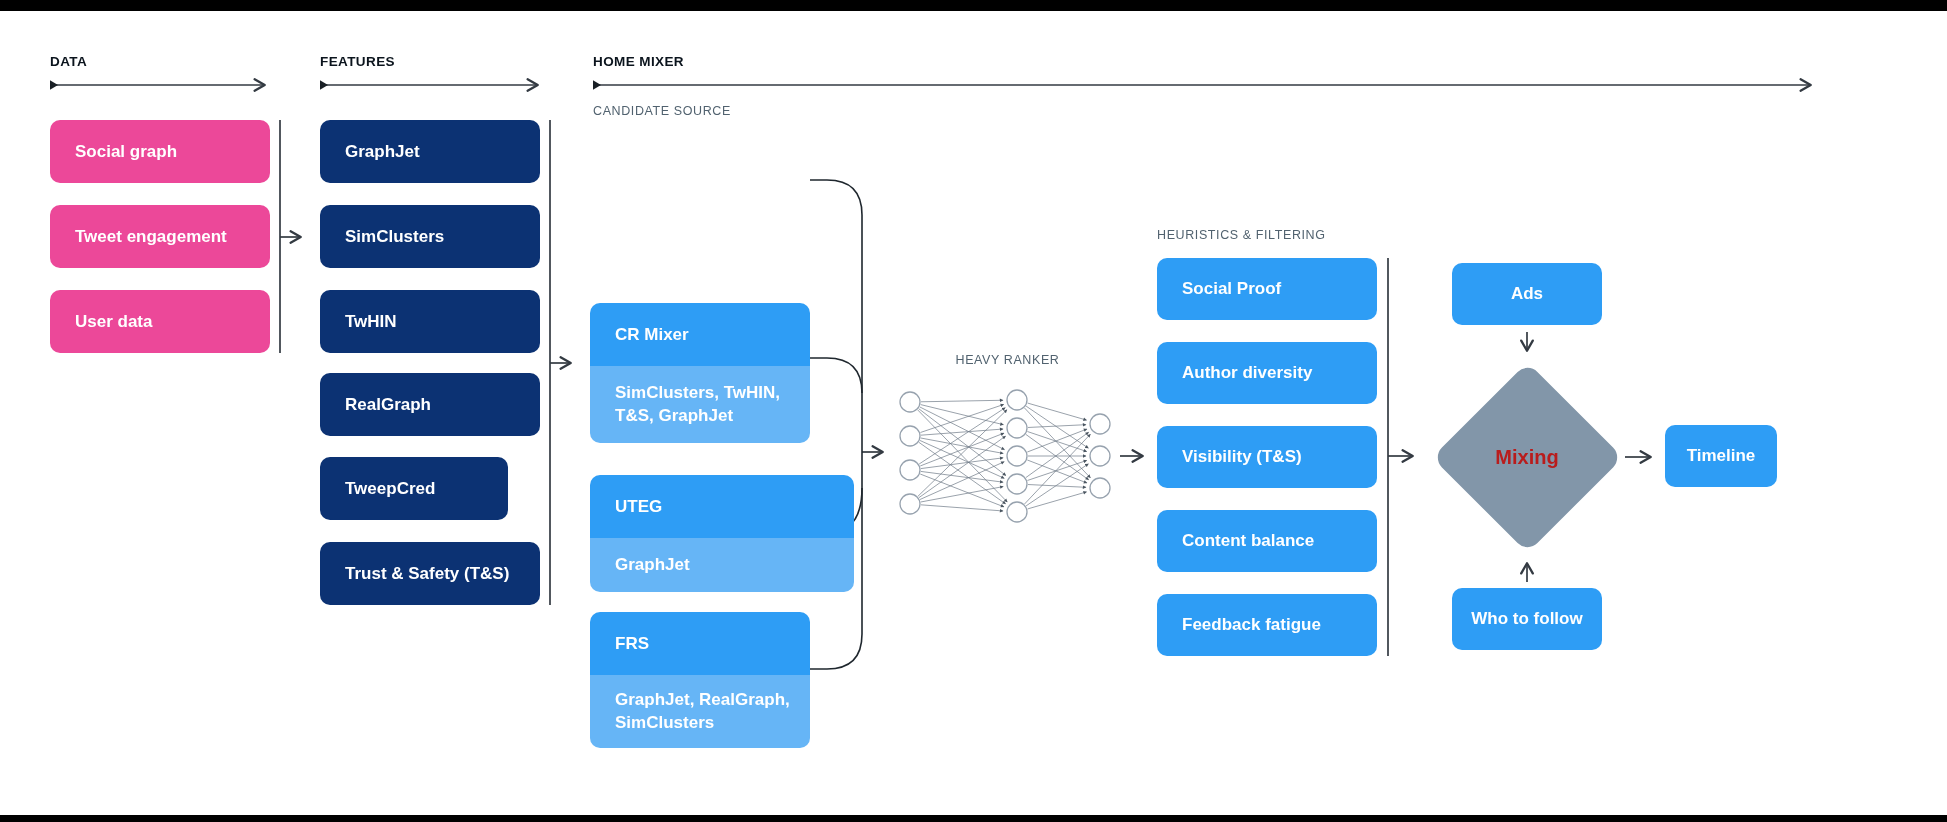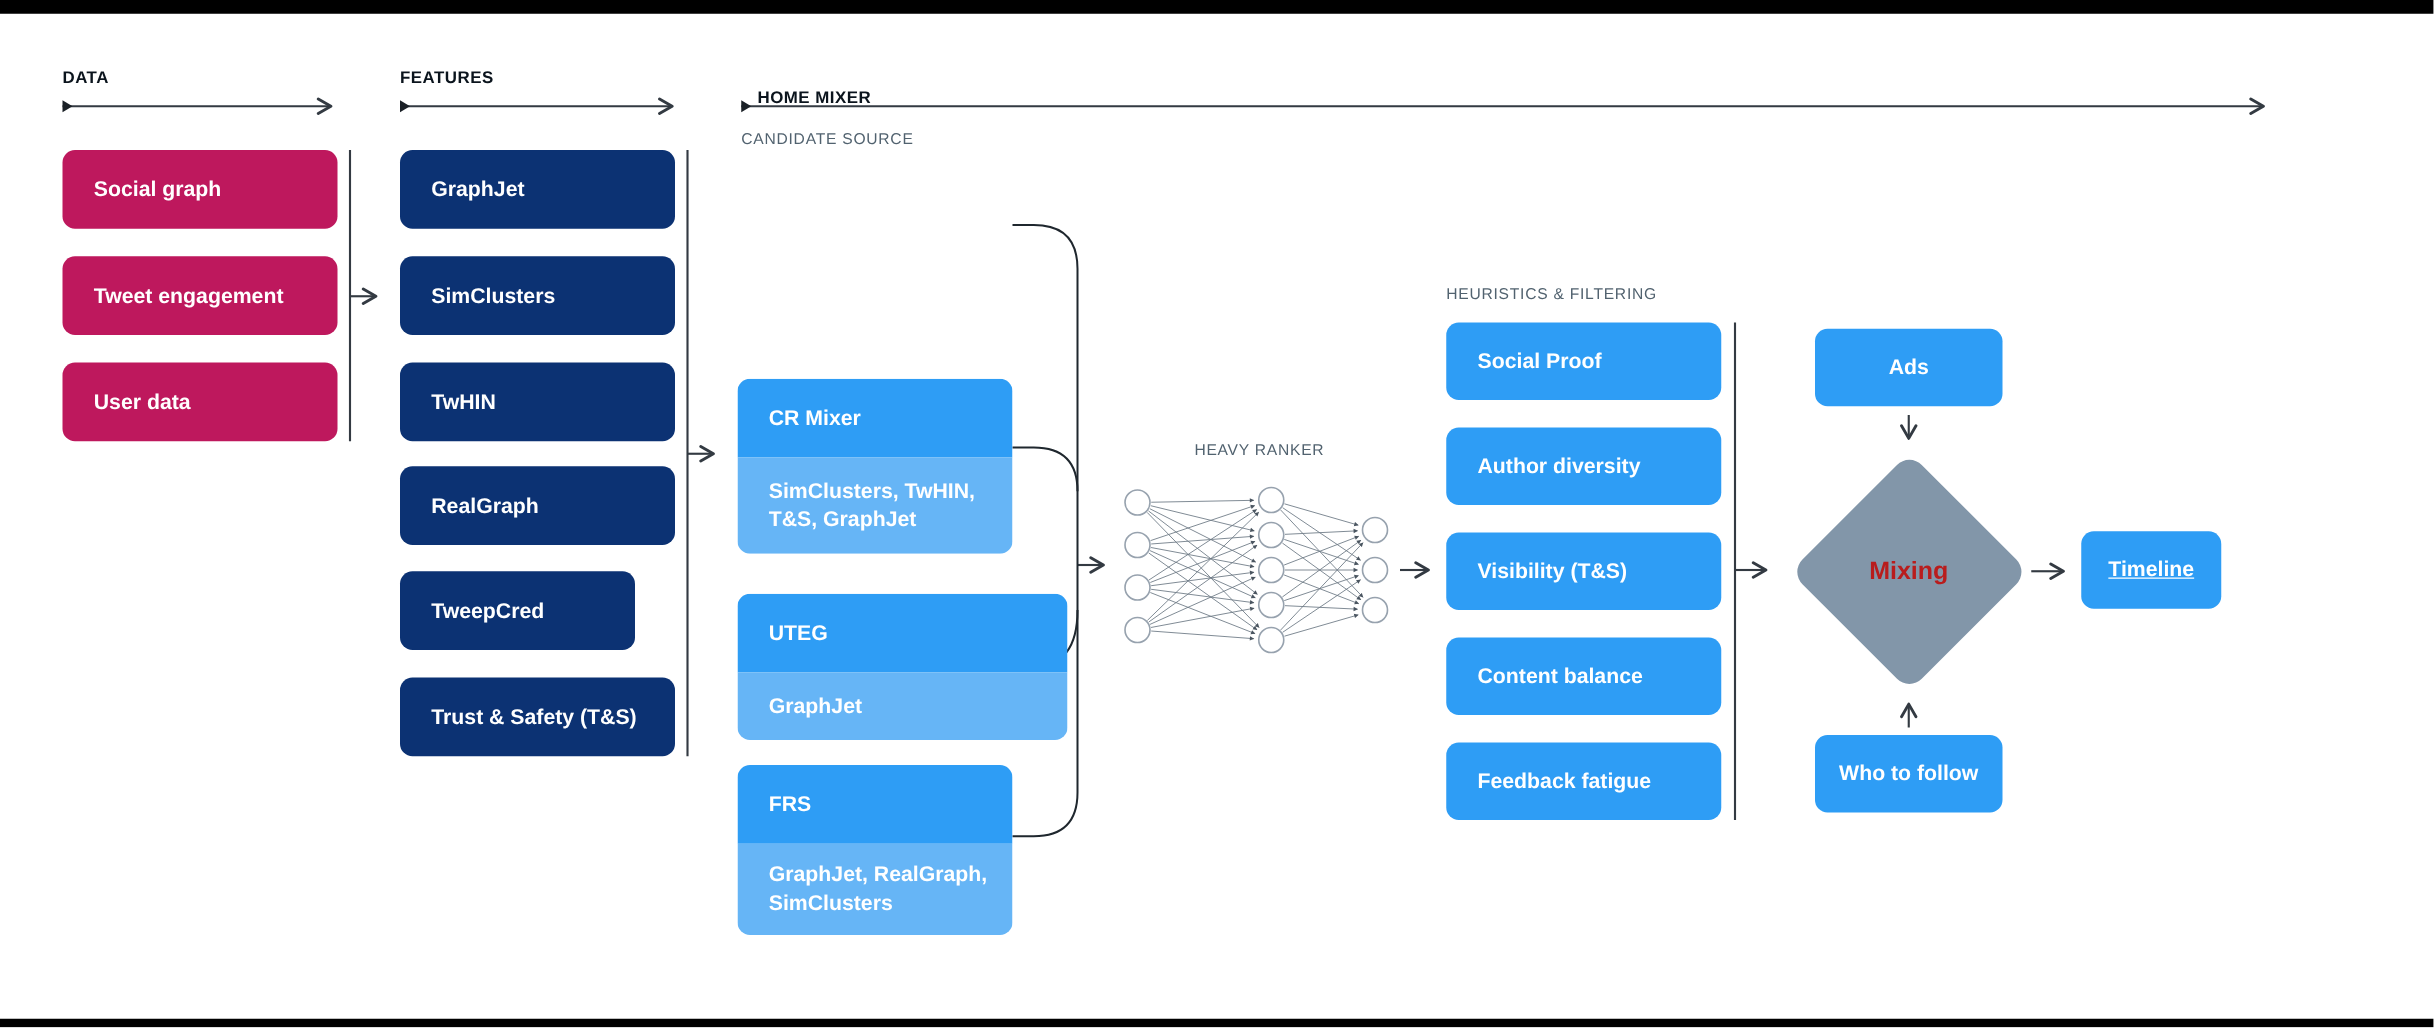--- a/index.html
+++ b/index.html
@@ -13,21 +13,21 @@
   }
   .sub-label{
     position:absolute;font-size:12.5px;font-weight:normal;color:#51626F;letter-spacing:.6px;
   }
   .node{
     position:absolute;border-radius:10px;color:#fff;font-size:17px;font-weight:600;
     display:flex;align-items:center;box-sizing:border-box;
   }
   .node.pad{padding-left:25px;padding-right:14px;}
   .node.center{justify-content:center;padding:11px 6px;text-align:left;}
-  .azure{background:#be185d;}
+  .azure{background:#ec4899;}
   .navy{background:#0C3273;}
   .blue{background:#2E9DF5;}
   .cand{
     position:absolute;border-radius:10px;overflow:hidden;color:#fff;box-sizing:border-box;
   }
   .cand .head{
     background:#2E9DF5;display:flex;align-items:center;padding-left:25px;padding-right:14px;
     font-size:17px;font-weight:600;box-sizing:border-box;
   }
   .cand .sub{
@@ -153,21 +153,21 @@
   <div class="node azure pad" style="left:50px;top:290px;width:220px;height:63px;">User data</div>
 
   <div class="section-label" style="left:320px;top:54px;">FEATURES</div>
   <div class="node navy pad" style="left:320px;top:120px;width:220px;height:63px;">GraphJet</div>
   <div class="node navy pad" style="left:320px;top:205px;width:220px;height:63px;">SimClusters</div>
   <div class="node navy pad" style="left:320px;top:290px;width:220px;height:63px;">TwHIN</div>
   <div class="node navy pad" style="left:320px;top:373px;width:220px;height:63px;">RealGraph</div>
   <div class="node navy pad" style="left:320px;top:457px;width:188px;height:63px;">TweepCred</div>
   <div class="node navy pad" style="left:320px;top:542px;width:220px;height:63px;">Trust &amp; Safety (T&amp;S)</div>
 
-  <div class="section-label" style="left:593px;top:70px;margin-left:13px;">HOME MIXER</div>
+  <div class="section-label" style="left:593px;top:54px;">HOME MIXER</div>
   <div class="sub-label" style="left:593px;top:104px;">CANDIDATE SOURCE</div>
 
   <div class="cand" style="left:590px;top:130px;width:220px;">
   </div>
   <div class="cand" style="left:590px;top:303px;width:220px;">
     <div class="head" style="height:63px;">CR Mixer</div>
     <div class="sub" style="height:77px;">SimClusters, TwHIN, T&amp;S, GraphJet</div>
   </div>
   <div class="cand" style="left:590px;top:475px;width:264px;">
     <div class="head" style="height:63px;">UTEG</div>
@@ -184,15 +184,15 @@
   <div class="node blue pad" style="left:1157px;top:258px;width:220px;height:62px;">Social Proof</div>
   <div class="node blue pad" style="left:1157px;top:342px;width:220px;height:62px;text-align:center;">Author diversity</div>
   <div class="node blue pad" style="left:1157px;top:426px;width:220px;height:62px;">Visibility (T&amp;S)</div>
   <div class="node blue pad" style="left:1157px;top:510px;width:220px;height:62px;">Content balance</div>
   <div class="node blue pad" style="left:1157px;top:594px;width:220px;height:62px;">Feedback fatigue</div>
 
   <div class="node blue center" style="left:1452px;top:263px;width:150px;height:62px;">Ads</div>
   <div class="diamond" style="left:1459.5px;top:389.5px;"></div>
   <div class="diamond-text" style="left:1459.5px;top:389.5px;">Mixing</div>
   <div class="node blue center" style="left:1452px;top:588px;width:150px;height:62px;">Who to follow</div>
-  <div class="node blue center" style="left:1665px;top:425px;width:112px;height:62px;text-decoration:underline;">Timeline</div>
+  <div class="node blue center" style="left:1665px;top:425px;width:112px;height:62px;">Timeline</div>
 
 </div>
 
 </body></html>

